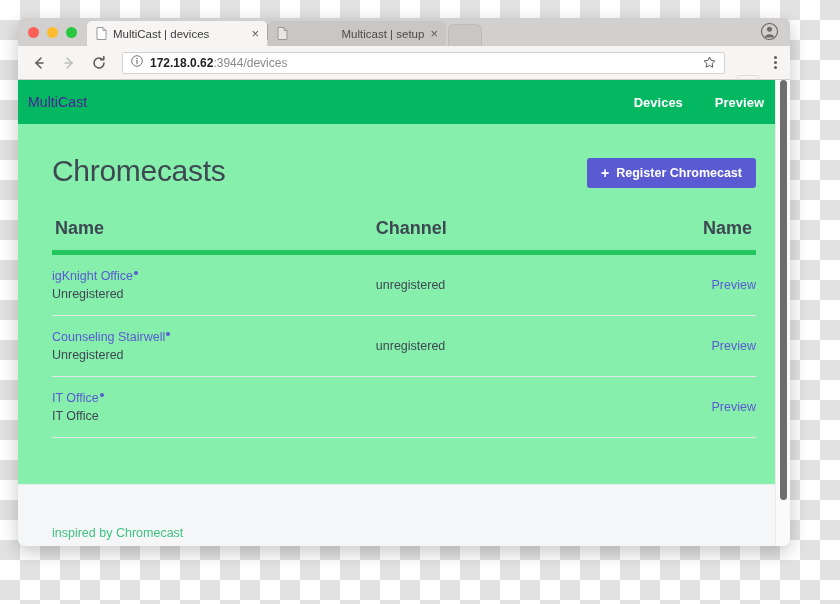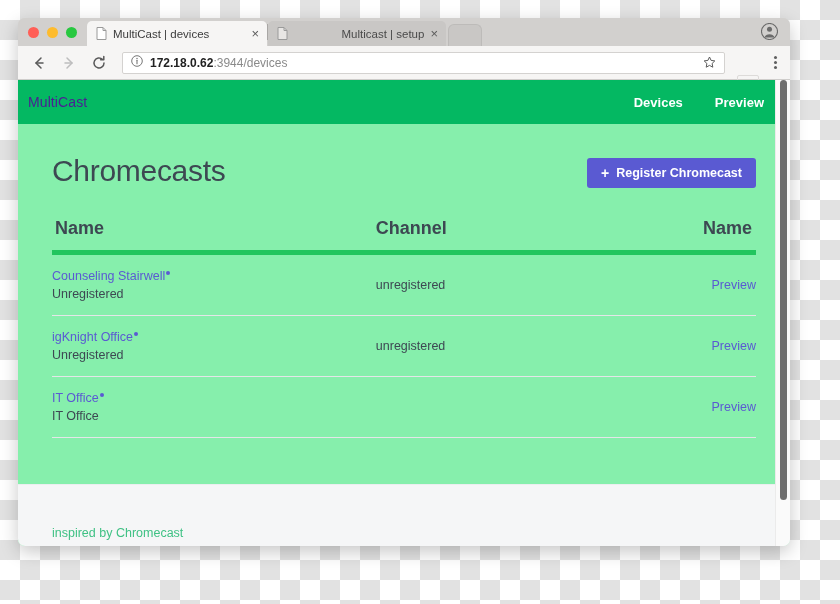--- a/index.html
+++ b/index.html
@@ -464,32 +464,32 @@
             <tr>
               <th class="col-name">Name</th>
               <th class="col-channel">Channel</th>
               <th class="col-edit">Name</th>
             </tr>
           </thead>
           <tbody>
 
             <tr>
               <td class="cell-name">
-                <a class="device-link">Counseling Stairwell</a><span class="status-dot"></span>
+                <a class="device-link">igKnight Office</a><span class="status-dot"></span>
                 <div class="device-sub">Unregistered</div>
               </td>
               <td class="cell-channel">unregistered</td>
               <td class="cell-edit">
                 <a class="preview-link">Preview</a>
               </td>
             </tr>
 
             <tr>
               <td class="cell-name">
-                <a class="device-link">igKnight Office</a><span class="status-dot"></span>
+                <a class="device-link">Counseling Stairwell</a><span class="status-dot"></span>
                 <div class="device-sub">Unregistered</div>
               </td>
               <td class="cell-channel">unregistered</td>
               <td class="cell-edit">
                 <a class="preview-link">Preview</a>
               </td>
             </tr>
 
             <tr>
               <td class="cell-name">

